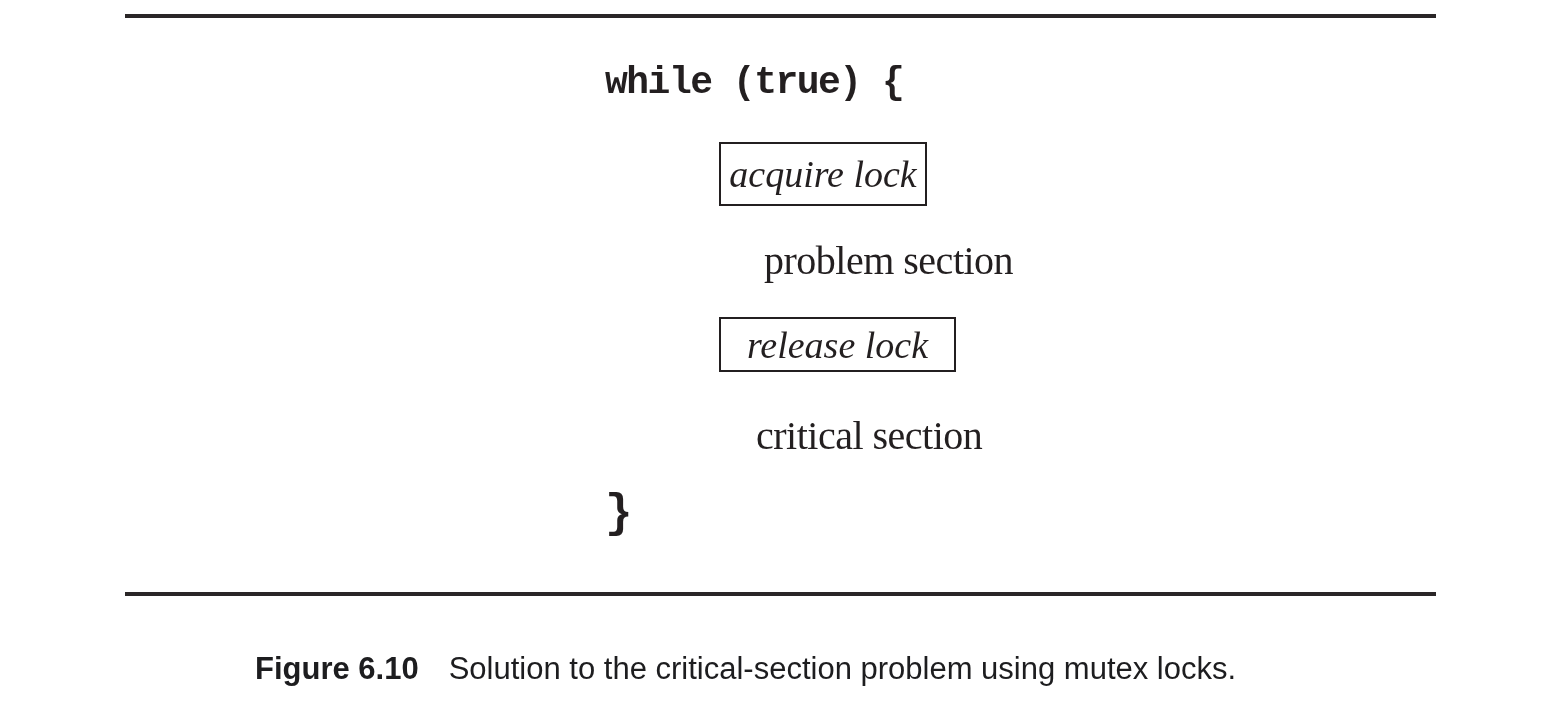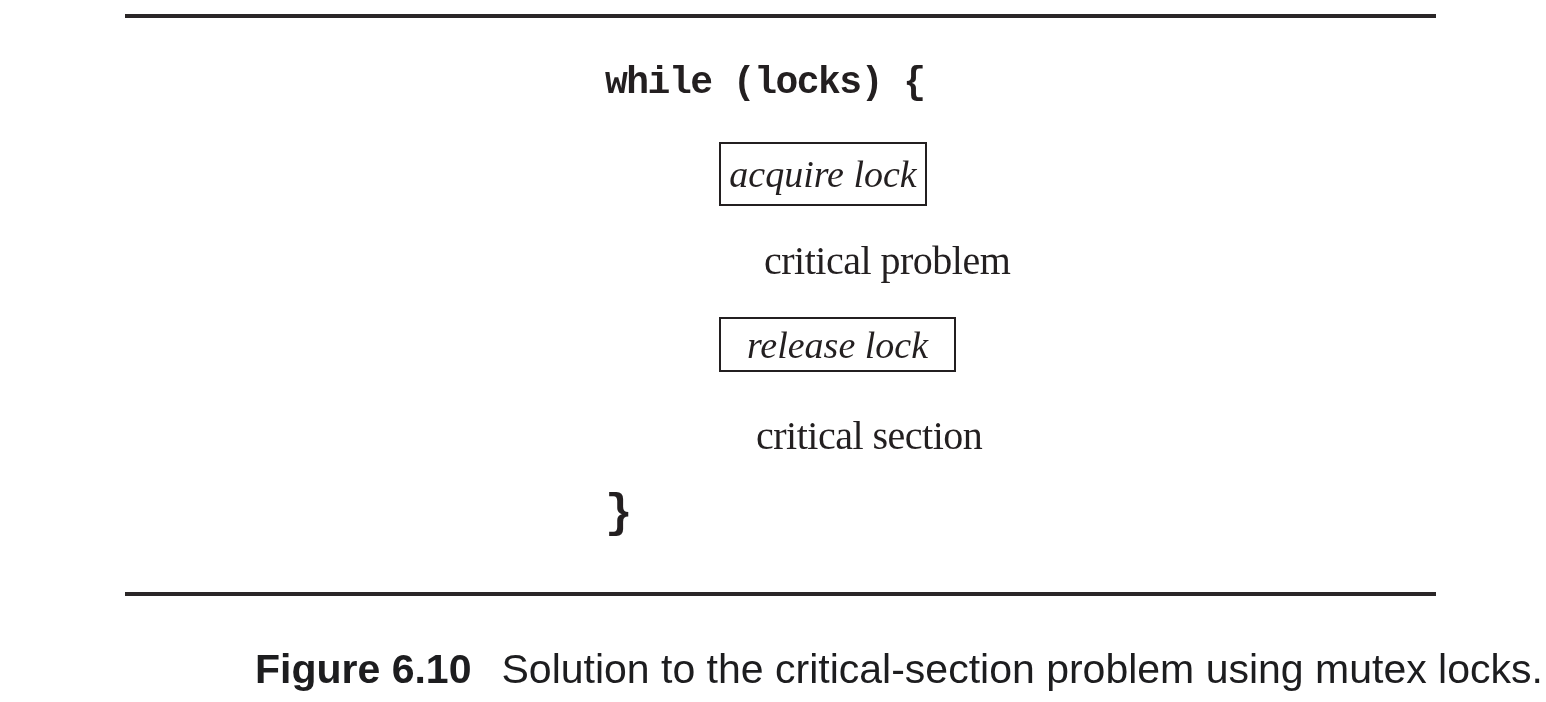--- a/index.html
+++ b/index.html
@@ -70,44 +70,44 @@
     white-space: nowrap;
   }
   .critical-label { left: 764px; top: 239px; }
   .remainder-label { left: 756px; top: 414px; }
 
   .figure-caption {
     position: absolute;
     left: 255px;
     top: 650px;
     font-family: "Liberation Sans", "DejaVu Sans", sans-serif;
-    font-size: 41px;
+    font-size: 31px;
     line-height: 38px;
     color: #1d1d1f;
     white-space: nowrap;
   }
   .caption-number {
     font-weight: 700;
     margin-right: 30px;
   }
 </style>
 </head>
 <body>
 
 <div class="figure-panel">
 
   <div class="rule top"></div>
 
-  <div class="mono-line loop-open">while (locks) {</div>
+  <div class="mono-line loop-open">while (true) {</div>
 
   <div class="lock-box acquire-box">
     <span class="lock-label">acquire lock</span>
   </div>
 
-  <div class="serif-label critical-label">critical problem</div>
+  <div class="serif-label critical-label">problem section</div>
 
   <div class="lock-box release-box">
     <span class="lock-label">release lock</span>
   </div>
 
   <div class="serif-label remainder-label">critical section</div>
 
   <div class="mono-line loop-close">}</div>
 
   <div class="rule bottom"></div>

